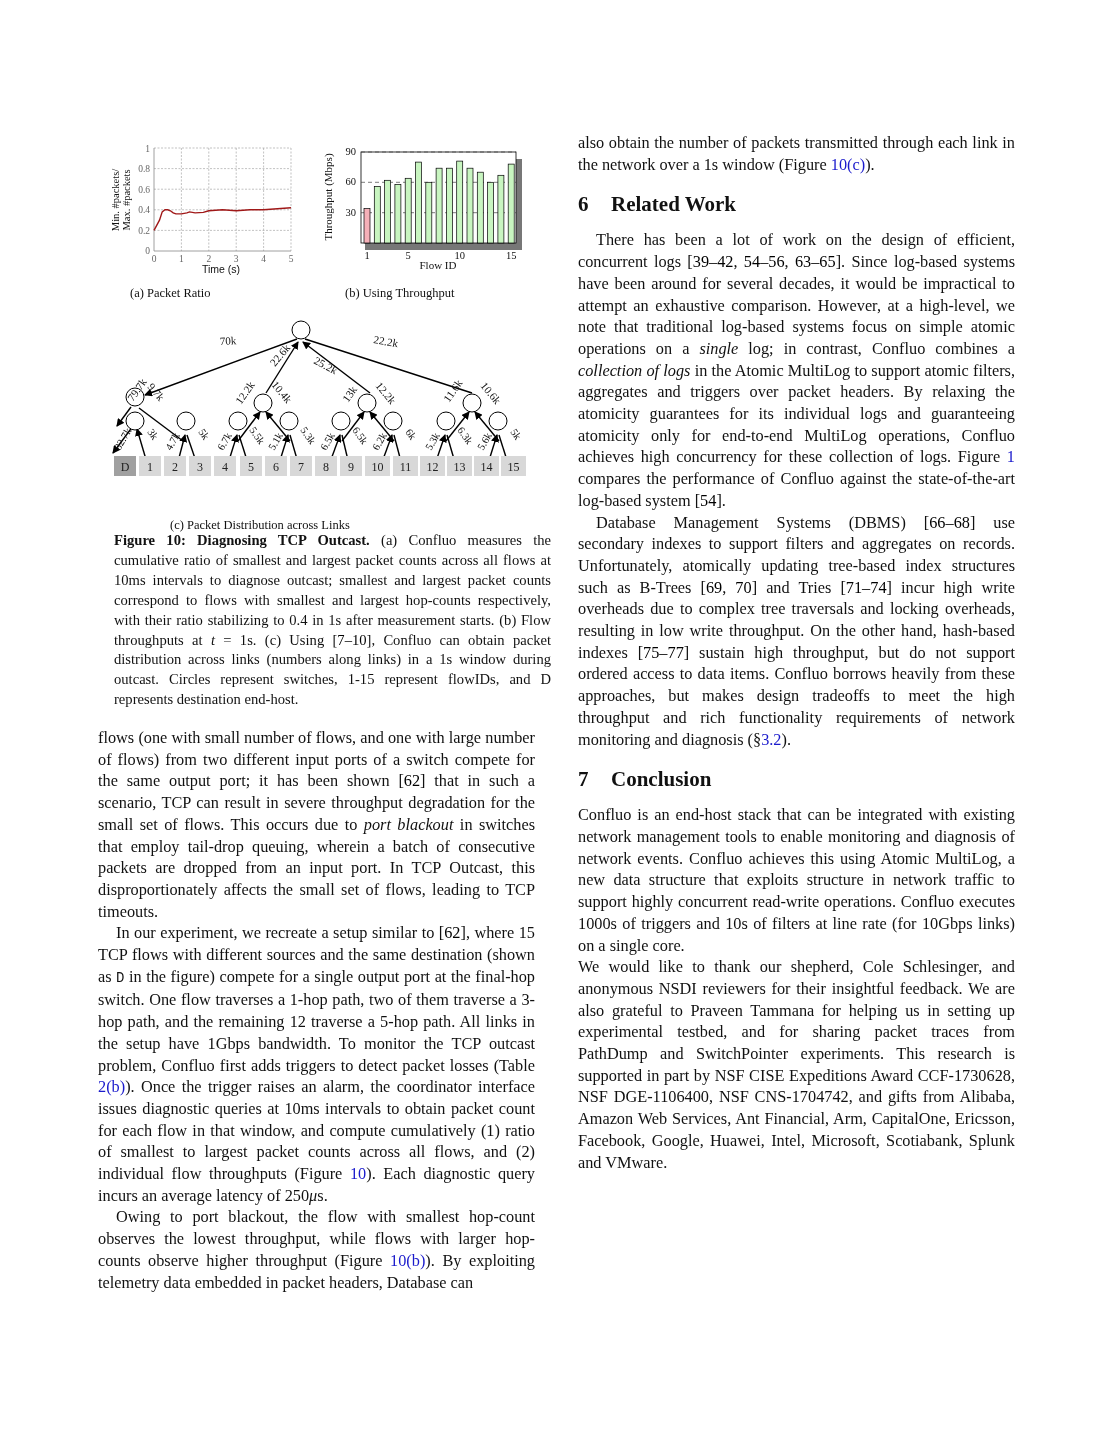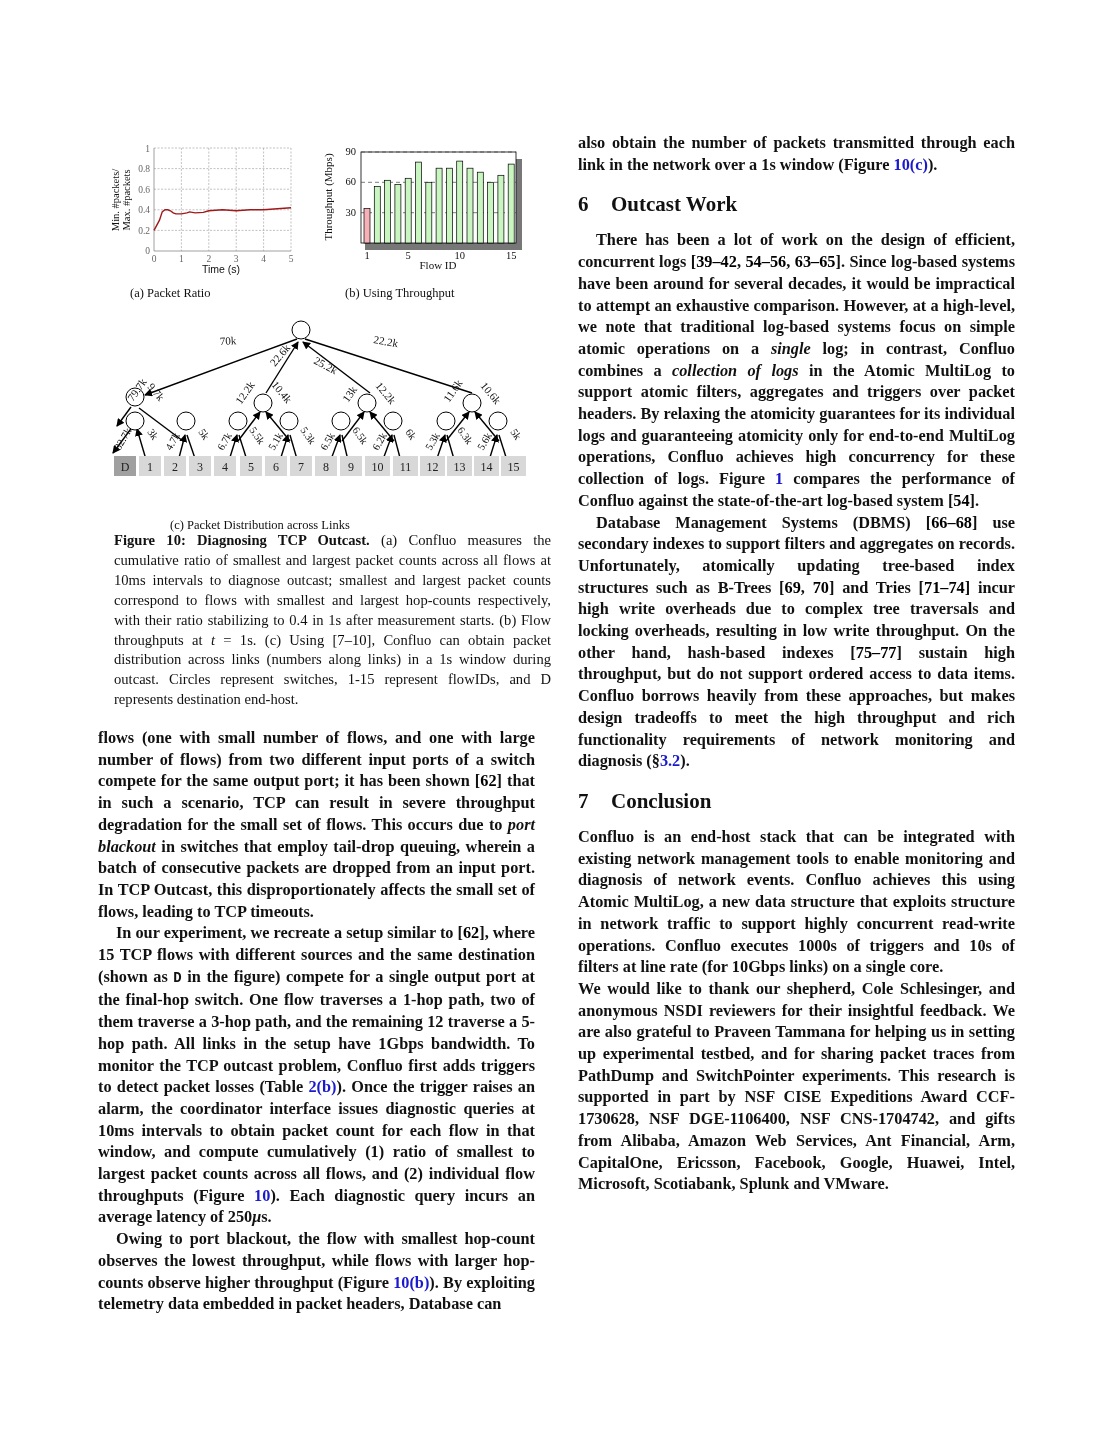--- a/index.html
+++ b/index.html
@@ -1,21 +1,21 @@
 <!DOCTYPE html>
 <html><head>
 <meta charset="utf-8">
 <style>
   html, body { margin: 0; padding: 0; background: #ffffff; }
   body { width: 1113px; height: 1440px; position: relative; overflow: hidden;
          font-family: "Liberation Serif", serif; color: #111; }
   .col { position: absolute; top: 0; }
   .col-left { left: 98px; width: 437px; }
   .col-right { left: 578px; width: 437px; }
-  p.body { margin: 0; font-size: 16.3px; line-height: 21.7px; text-align: justify; hyphens: manual; font-weight: bold; }
+  p.body { margin: 0; font-size: 16.3px; line-height: 21.7px; text-align: justify; hyphens: manual; }
   p.indent { text-indent: 18px; }
   .cite { color: #000000; }
   .xref { color: #1a1acc; }
   h2 { margin: 0; font-size: 21px; font-weight: bold; line-height: 26px; }
   h2 .num { display: inline-block; width: 33px; }
   .fig-caption { font-size: 14.6px; line-height: 19.9px; text-align: justify; margin: 16px; }
   .sub-caption { position: absolute; font-size: 12.5px; text-align: left; }
   .mono { font-family: "Liberation Mono", monospace; font-size: 14px; }
   svg text { font-family: "Liberation Serif", serif; }
   svg .sans { font-family: "Liberation Sans", sans-serif; }
@@ -240,21 +240,21 @@
 
 <div class="col col-left" style="top:727px;">
   <p class="body"><span>flows (one with small number of flows, and one with large number of flows) from two different input ports of a switch compete for the same output port; it has been shown [</span><span class="cite">62</span><span>] that in such a scenario, TCP can result in severe throughput degradation for the small set of flows. This occurs due to </span><i>port blackout</i><span> in switches that employ tail-drop queuing, wherein a batch of consecutive packets are dropped from an input port. In TCP Outcast, this disproportionately affects the small set of flows, leading to TCP timeouts.</span></p>
   <p class="body indent"><span>In our experiment, we recreate a setup similar to [</span><span class="cite">62</span><span>], where 15 TCP flows with different sources and the same destination (shown as </span><span class="mono">D</span><span> in the figure) compete for a single output port at the final-hop switch. One flow traverses a 1-hop path, two of them traverse a 3-hop path, and the remaining 12 traverse a 5-hop path. All links in the setup have 1Gbps bandwidth. To monitor the TCP outcast problem, Confluo first adds triggers to detect packet losses (Table </span><span class="xref">2(b)</span><span>). Once the trigger raises an alarm, the coordinator interface issues diagnostic queries at 10ms intervals to obtain packet count for each flow in that window, and compute cumulatively (1) ratio of smallest to largest packet counts across all flows, and (2) individual flow throughputs (Figure </span><span class="xref">10</span><span>). Each diagnostic query incurs an average latency of 250</span><i>μ</i><span>s.</span></p>
   <p class="body indent"><span>Owing to port blackout, the flow with smallest hop-count observes the lowest throughput, while flows with larger hop-counts observe higher throughput (Figure </span><span class="xref">10(b)</span><span>). By exploiting telemetry data embedded in packet headers, Database can</span></p>
 </div>
 
 <div class="col col-right" style="top:132px;">
   <p class="body"><span>also obtain the number of packets transmitted through each link in the network over a 1s window (Figure </span><span class="xref">10(c)</span><span>).</span></p>
 
-  <h2 style="margin-top:16px; margin-bottom:12px;"><span class="num">6</span><span>Outcast Work</span></h2>
+  <h2 style="margin-top:16px; margin-bottom:12px;"><span class="num">6</span><span>Related Work</span></h2>
 
   <p class="body indent"><span>There has been a lot of work on the design of efficient, concurrent logs [</span><span class="cite">39–42</span><span>, </span><span class="cite">54–56</span><span>, </span><span class="cite">63–65</span><span>]. Since log-based systems have been around for several decades, it would be impractical to attempt an exhaustive comparison. However, at a high-level, we note that traditional log-based systems focus on simple atomic operations on a </span><i>single</i><span> log; in contrast, Confluo combines a </span><i>collection of logs</i><span> in the Atomic MultiLog to support atomic filters, aggregates and triggers over packet headers. By relaxing the atomicity guarantees for its individual logs and guaranteeing atomicity only for end-to-end MultiLog operations, Confluo achieves high concurrency for these collection of logs. Figure </span><span class="xref">1</span><span> compares the performance of Confluo against the state-of-the-art log-based system [</span><span class="cite">54</span><span>].</span></p>
   <p class="body indent"><span>Database Management Systems (DBMS) [</span><span class="cite">66–68</span><span>] use secondary indexes to support filters and aggregates on records. Unfortunately, atomically updating tree-based index structures such as B-Trees [</span><span class="cite">69</span><span>, </span><span class="cite">70</span><span>] and Tries [</span><span class="cite">71–74</span><span>] incur high write overheads due to complex tree traversals and locking overheads, resulting in low write throughput. On the other hand, hash-based indexes [</span><span class="cite">75–77</span><span>] sustain high throughput, but do not support ordered access to data items. Confluo borrows heavily from these approaches, but makes design tradeoffs to meet the high throughput and rich functionality requirements of network monitoring and diagnosis (§</span><span class="xref">3.2</span><span>).</span></p>
 
   <h2 style="margin-top:16px; margin-bottom:12px;"><span class="num">7</span><span>Conclusion</span></h2>
   <p class="body">Confluo is an end-host stack that can be integrated with existing network management tools to enable monitoring and diagnosis of network events. Confluo achieves this using Atomic MultiLog, a new data structure that exploits structure in network traffic to support highly concurrent read-write operations. Confluo executes 1000s of triggers and 10s of filters at line rate (for 10Gbps links) on a single core.</p>
 
   <p class="body">We would like to thank our shepherd, Cole Schlesinger, and anonymous NSDI reviewers for their insightful feedback. We are also grateful to Praveen Tammana for helping us in setting up experimental testbed, and for sharing packet traces from PathDump and SwitchPointer experiments. This research is supported in part by NSF CISE Expeditions Award CCF-1730628, NSF DGE-1106400, NSF CNS-1704742, and gifts from Alibaba, Amazon Web Services, Ant Financial, Arm, CapitalOne, Ericsson, Facebook, Google, Huawei, Intel, Microsoft, Scotiabank, Splunk and VMware.</p>
 </div>
 

